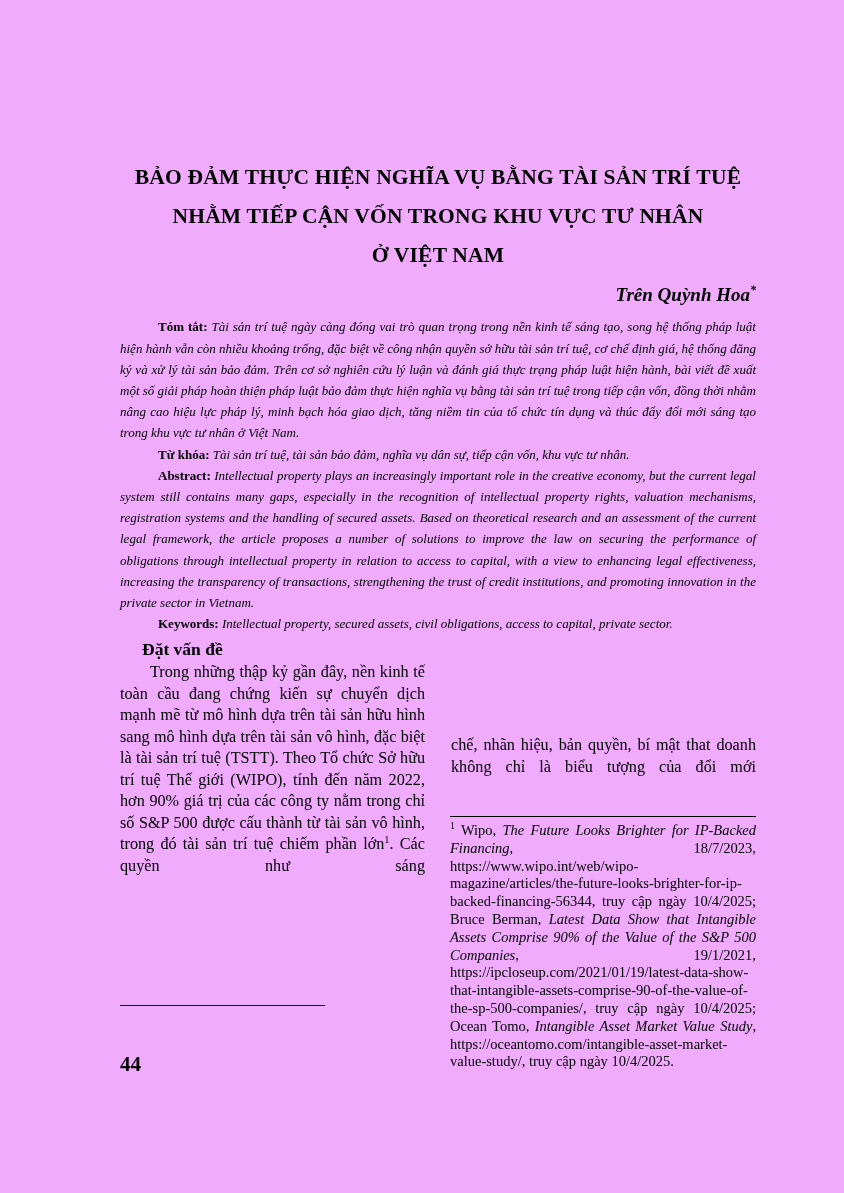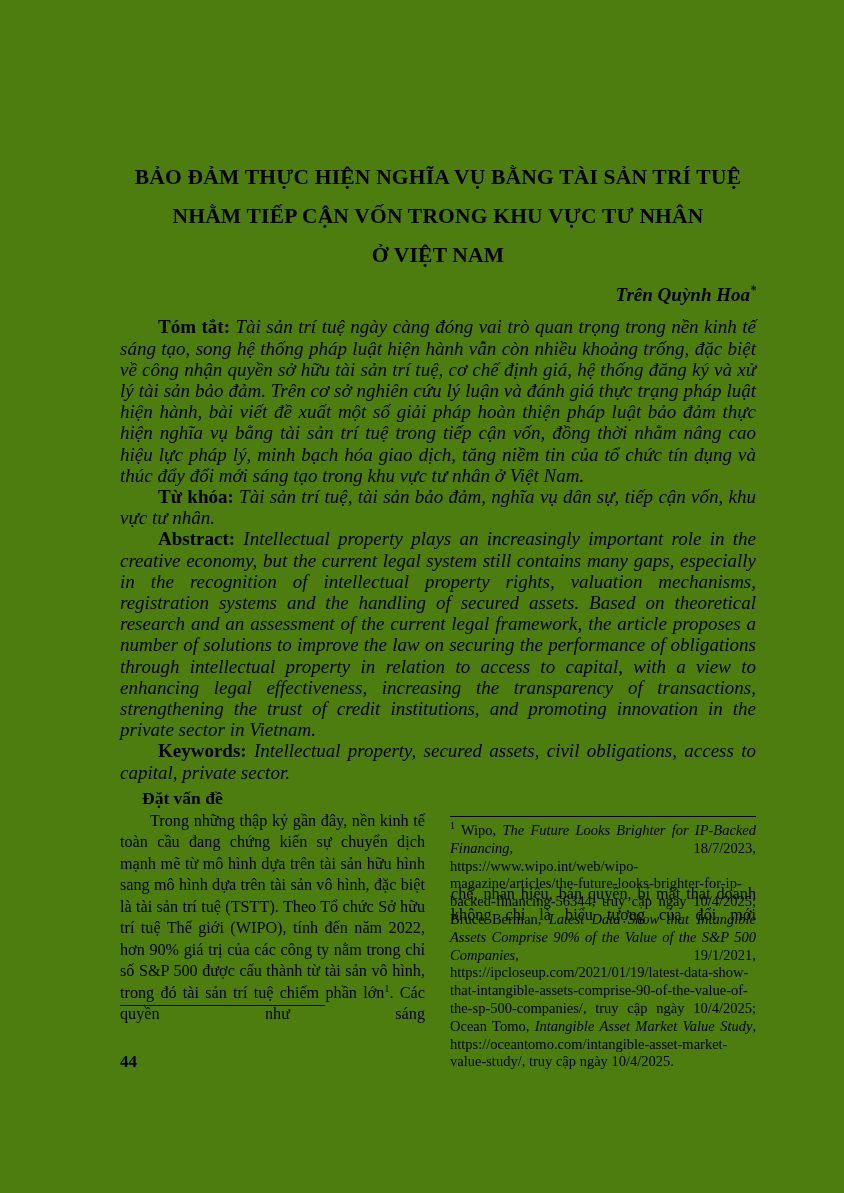--- a/index.html
+++ b/index.html
@@ -1,21 +1,21 @@
 <!DOCTYPE html>
 <html lang="vi"><head>
 <meta charset="utf-8">
 <style>
   * { margin: 0; padding: 0; box-sizing: border-box; }
   html, body { background: #ffffff; }
   .page {
     position: relative;
     width: 844px;
     height: 1193px;
-    background: #4d7c0f;
+    background: #f0abfc;
     color: #000000;
     font-family: "Liberation Serif", "DejaVu Serif", serif;
     overflow: hidden;
     padding: 158px 88px 0 120px;
   }
 
   
   .title-block {
     text-align: center;
     font-weight: 700;
@@ -30,21 +30,21 @@
     font-weight: 700;
     font-style: italic;
     font-size: 19px;
     line-height: 26px;
     margin-top: 2px;
   }
   .author-line sup { font-size: 12px; }
 
   
   .meta {
-    font-size: 19px;
+    font-size: 13px;
     font-style: italic;
     line-height: 21.2px;
     text-align: justify;
     text-indent: 38px;
     margin-top: 0;
   }
   .meta.first { margin-top: 8px; }
   .meta .lbl { font-style: normal; font-weight: 700; }
 
   
@@ -99,21 +99,21 @@
     word-break: break-word;
   }
   .footnote sup { font-size: 10px; line-height: 0; }
   .it { font-style: italic; }
 
   .page-number {
     position: absolute;
     left: 120px;
     top: 1052px;
     font-weight: 700;
-    font-size: 17px;
+    font-size: 21px;
   }
 </style>
 </head>
 <body>
 
 <div class="page">
 
   <header class="title-block">
     <div>BẢO ĐẢM THỰC HIỆN NGHĨA VỤ BẰNG TÀI SẢN TRÍ TUỆ</div>
     <div>NHẰM TIẾP CẬN VỐN TRONG KHU VỰC TƯ NHÂN</div>

